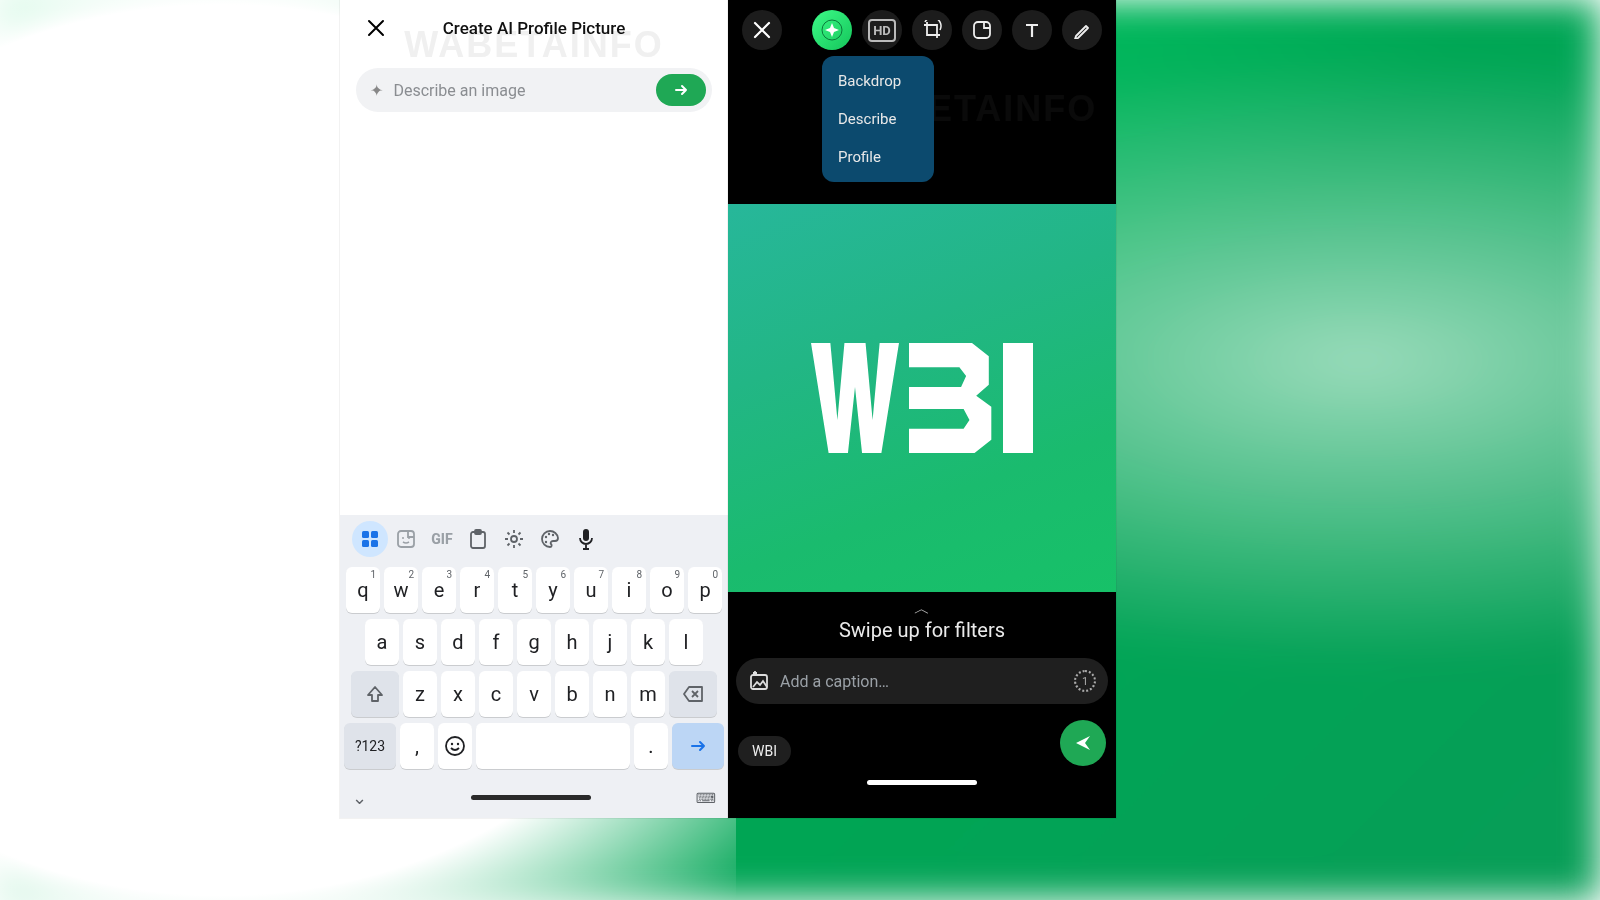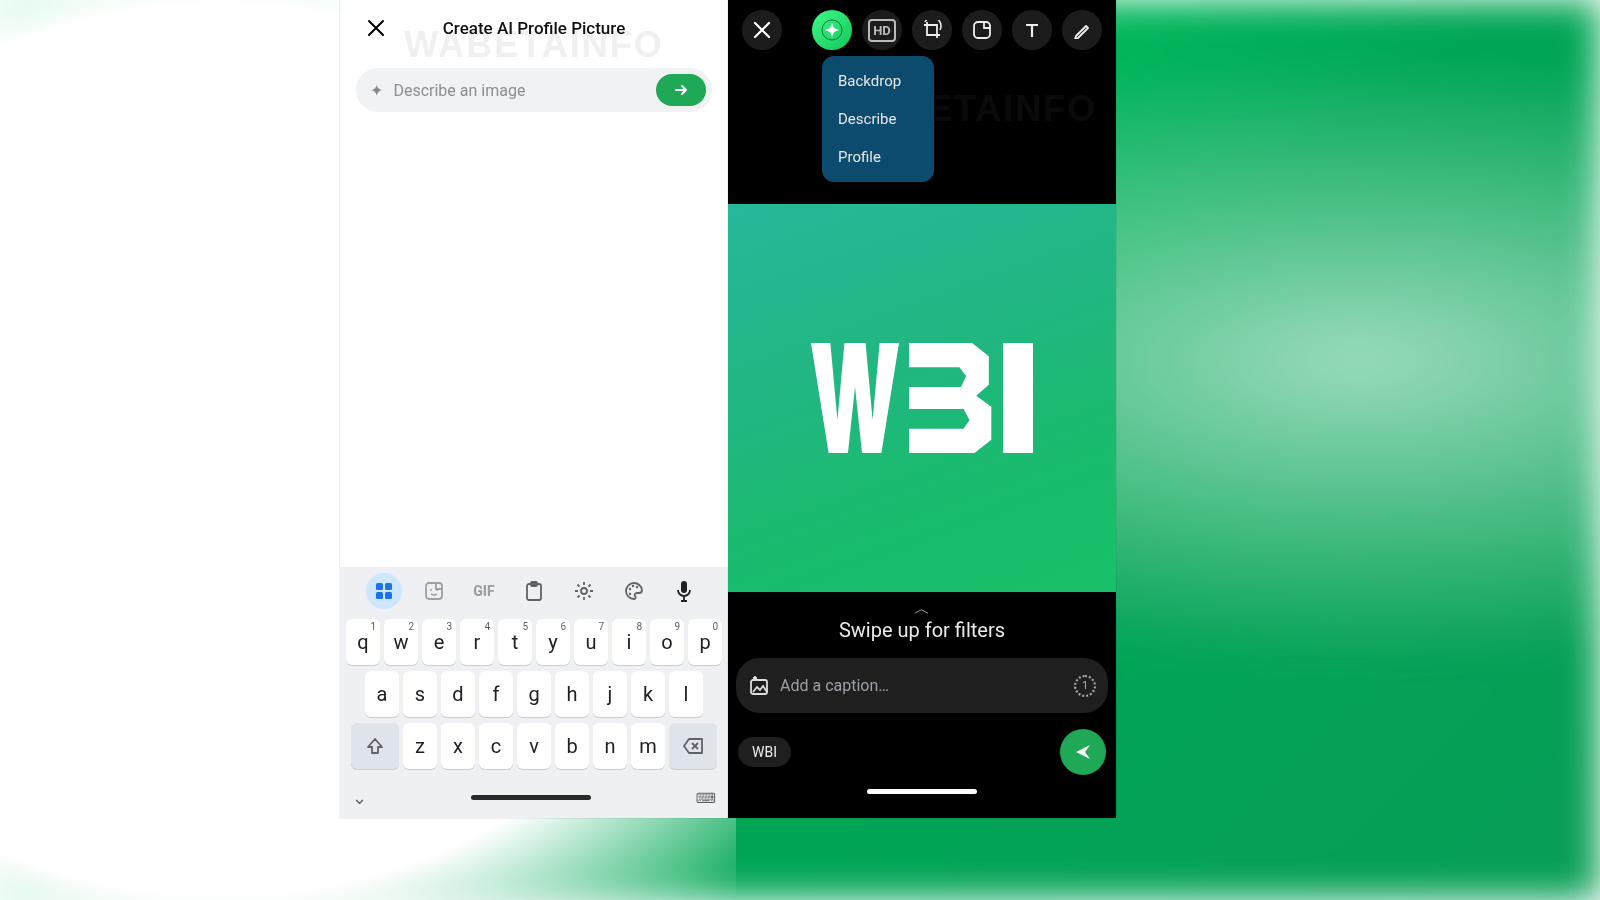--- a/index.html
+++ b/index.html
@@ -31,21 +31,21 @@
   .pl-inputrow { margin:12px 16px 0; height:44px; background:#f1f2f4;border-radius:22px;
      display:flex;align-items:center; padding:0 6px 0 14px; }
   .pl-spark { color:#888;font-size:16px;}
   .pl-input { flex:1; border:none; background:transparent; font-size:16px; padding:0 10px; outline:none; color:#222;}
   .pl-input::placeholder{color:#8a8d91;}
   .pl-send { width:50px;height:32px;border-radius:16px;background:#1fa855;
      display:flex;align-items:center;justify-content:center;color:#fff;cursor:pointer;}
 
   
   .kbd { position:absolute; bottom:0; left:0; right:0; background:#eef0f4;}
-  .kbd-tools { display:flex; align-items:center; justify-content:space-between; padding:6px 26px;}
+  .kbd-tools { display:flex; align-items:center; padding:6px 12px;}
   .tool { width:36px;height:36px;border-radius:18px;display:flex;align-items:center;justify-content:center;color:#5f6368;font-size:17px;cursor:pointer;}
   .tool.active{background:#cfe6ff;color:#1a73e8;}
   .kbd-rows { padding:4px 4px 6px;}
   .krow { display:flex; gap:4px; justify-content:center; margin-bottom:6px;}
   .key { position:relative;background:#fff;border-radius:6px;height:46px;min-width:34px;
          display:flex;align-items:center;justify-content:center;font-size:20px;color:#202124;
          box-shadow:0 1px 0 rgba(0,0,0,0.15); cursor:pointer;}
   .key .sup { position:absolute;top:2px;right:4px;font-size:10px;color:#5f6368;}
   .key.shift, .key.bksp{min-width:48px;background:#dfe3ea;}
   .key.sym{min-width:52px;background:#dfe3ea;font-size:14px;}
@@ -80,28 +80,28 @@
      clip-path: polygon(0 0, 22% 0, 30% 70%, 38% 0, 62% 0, 70% 70%, 78% 0, 100% 0, 80% 100%, 58% 100%, 50% 40%, 42% 100%, 20% 100%);}
   .b-shape{width:84px;height:110px;
      clip-path: polygon(0 0, 75% 0, 95% 12%, 95% 38%, 80% 48%, 98% 58%, 98% 88%, 78% 100%, 0 100%, 0 78%, 65% 78%, 72% 70%, 65% 60%, 0 60%, 0 40%, 62% 40%, 68% 30%, 60% 22%, 0 22%);}
   .i-shape{width:30px;height:110px;}
 
   .pr-lower{position:absolute;left:0;right:0;top:592px;bottom:0;background:#000;}
   .swipe-block{text-align:center;padding:12px 0 6px;color:#eaeaea;}
   .chev{font-size:16px;line-height:10px;color:#bbb;}
   .swipe-text{font-size:20px;margin-top:4px;}
 
-  .cap-pill{margin:10px 8px 0;background:#1f1f1f;border-radius:24px;height:55px;
+  .cap-pill{margin:10px 8px 0;background:#1f1f1f;border-radius:24px;height:46px;
      display:flex;align-items:center;padding:0 12px;gap:10px;}
   .gal-icon{width:22px;height:22px;color:#ddd;}
   .cap-input{flex:1;background:transparent;border:none;outline:none;color:#eee;font-size:16px;}
   .cap-input::placeholder{color:#9aa0a6;}
   .motion-icon{width:22px;height:22px;border:2px dotted #aaa;border-radius:50%;display:flex;align-items:center;justify-content:center;color:#aaa;font-size:11px;}
 
-  .bottom-row{display:flex;align-items:center;justify-content:space-between;padding:16px 10px 10px;}
+  .bottom-row{display:flex;align-items:flex-end;justify-content:space-between;padding:16px 10px 10px;}
   .chip{background:#1f1f1f;color:#eee;border-radius:16px;padding:7px 14px;font-size:14px;}
   .send-btn{width:46px;height:46px;border-radius:23px;background:#1fa855;
      display:flex;align-items:center;justify-content:center;color:#fff;font-size:20px;cursor:pointer;}
   .home-bar-dark{width:110px;height:5px;background:#fff;border-radius:3px;margin:4px auto 8px;}
 
   svg{display:block;}
 </style>
 </head>
 <body>
 
@@ -214,20 +214,39 @@
           <div class="key">b</div>
           <div class="key">n</div>
           <div class="key">m</div>
           <div class="key bksp">
             <svg width="22" height="18" viewBox="0 0 22 18">
               <path d="M7 2 H20 V16 H7 L2 9 Z" fill="none" stroke="#5f6368" stroke-width="1.8" stroke-linejoin="round"></path>
               <path d="M10 6 L16 12 M16 6 L10 12" stroke="#5f6368" stroke-width="1.8"></path>
             </svg>
           </div>
         </div>
+      <div class="krow">
+        <div class="key sym">?123</div>
+        <div class="key">,</div>
+        <div class="key">
+          <svg width="22" height="22" viewBox="0 0 22 22">
+              <circle cx="11" cy="11" r="9" fill="none" stroke="#202124" stroke-width="1.8"></circle>
+              <circle cx="8" cy="9" r="1.2" fill="#202124"></circle>
+              <circle cx="14" cy="9" r="1.2" fill="#202124"></circle>
+              <path d="M7 13 Q11 17 15 13" stroke="#202124" stroke-width="1.8" fill="none"></path>
+            </svg>
+        </div>
+        <div class="key space"></div>
+        <div class="key">.</div>
+        <div class="key go">
+          <svg width="20" height="20" viewBox="0 0 20 20">
+              <path d="M4 10 H16 M12 6 L16 10 L12 14" stroke="#1a73e8" stroke-width="2" fill="none" stroke-linecap="round" stroke-linejoin="round"></path>
+            </svg>
+        </div>
+      </div>
     </div>
     <div class="kbd-nav">
       <span>⌄</span>
       <div class="home-bar"></div>
       <span style="font-size:14px;">⌨</span>
     </div>
   </div>
 </div>
 
 <div class="phone phone-right">

